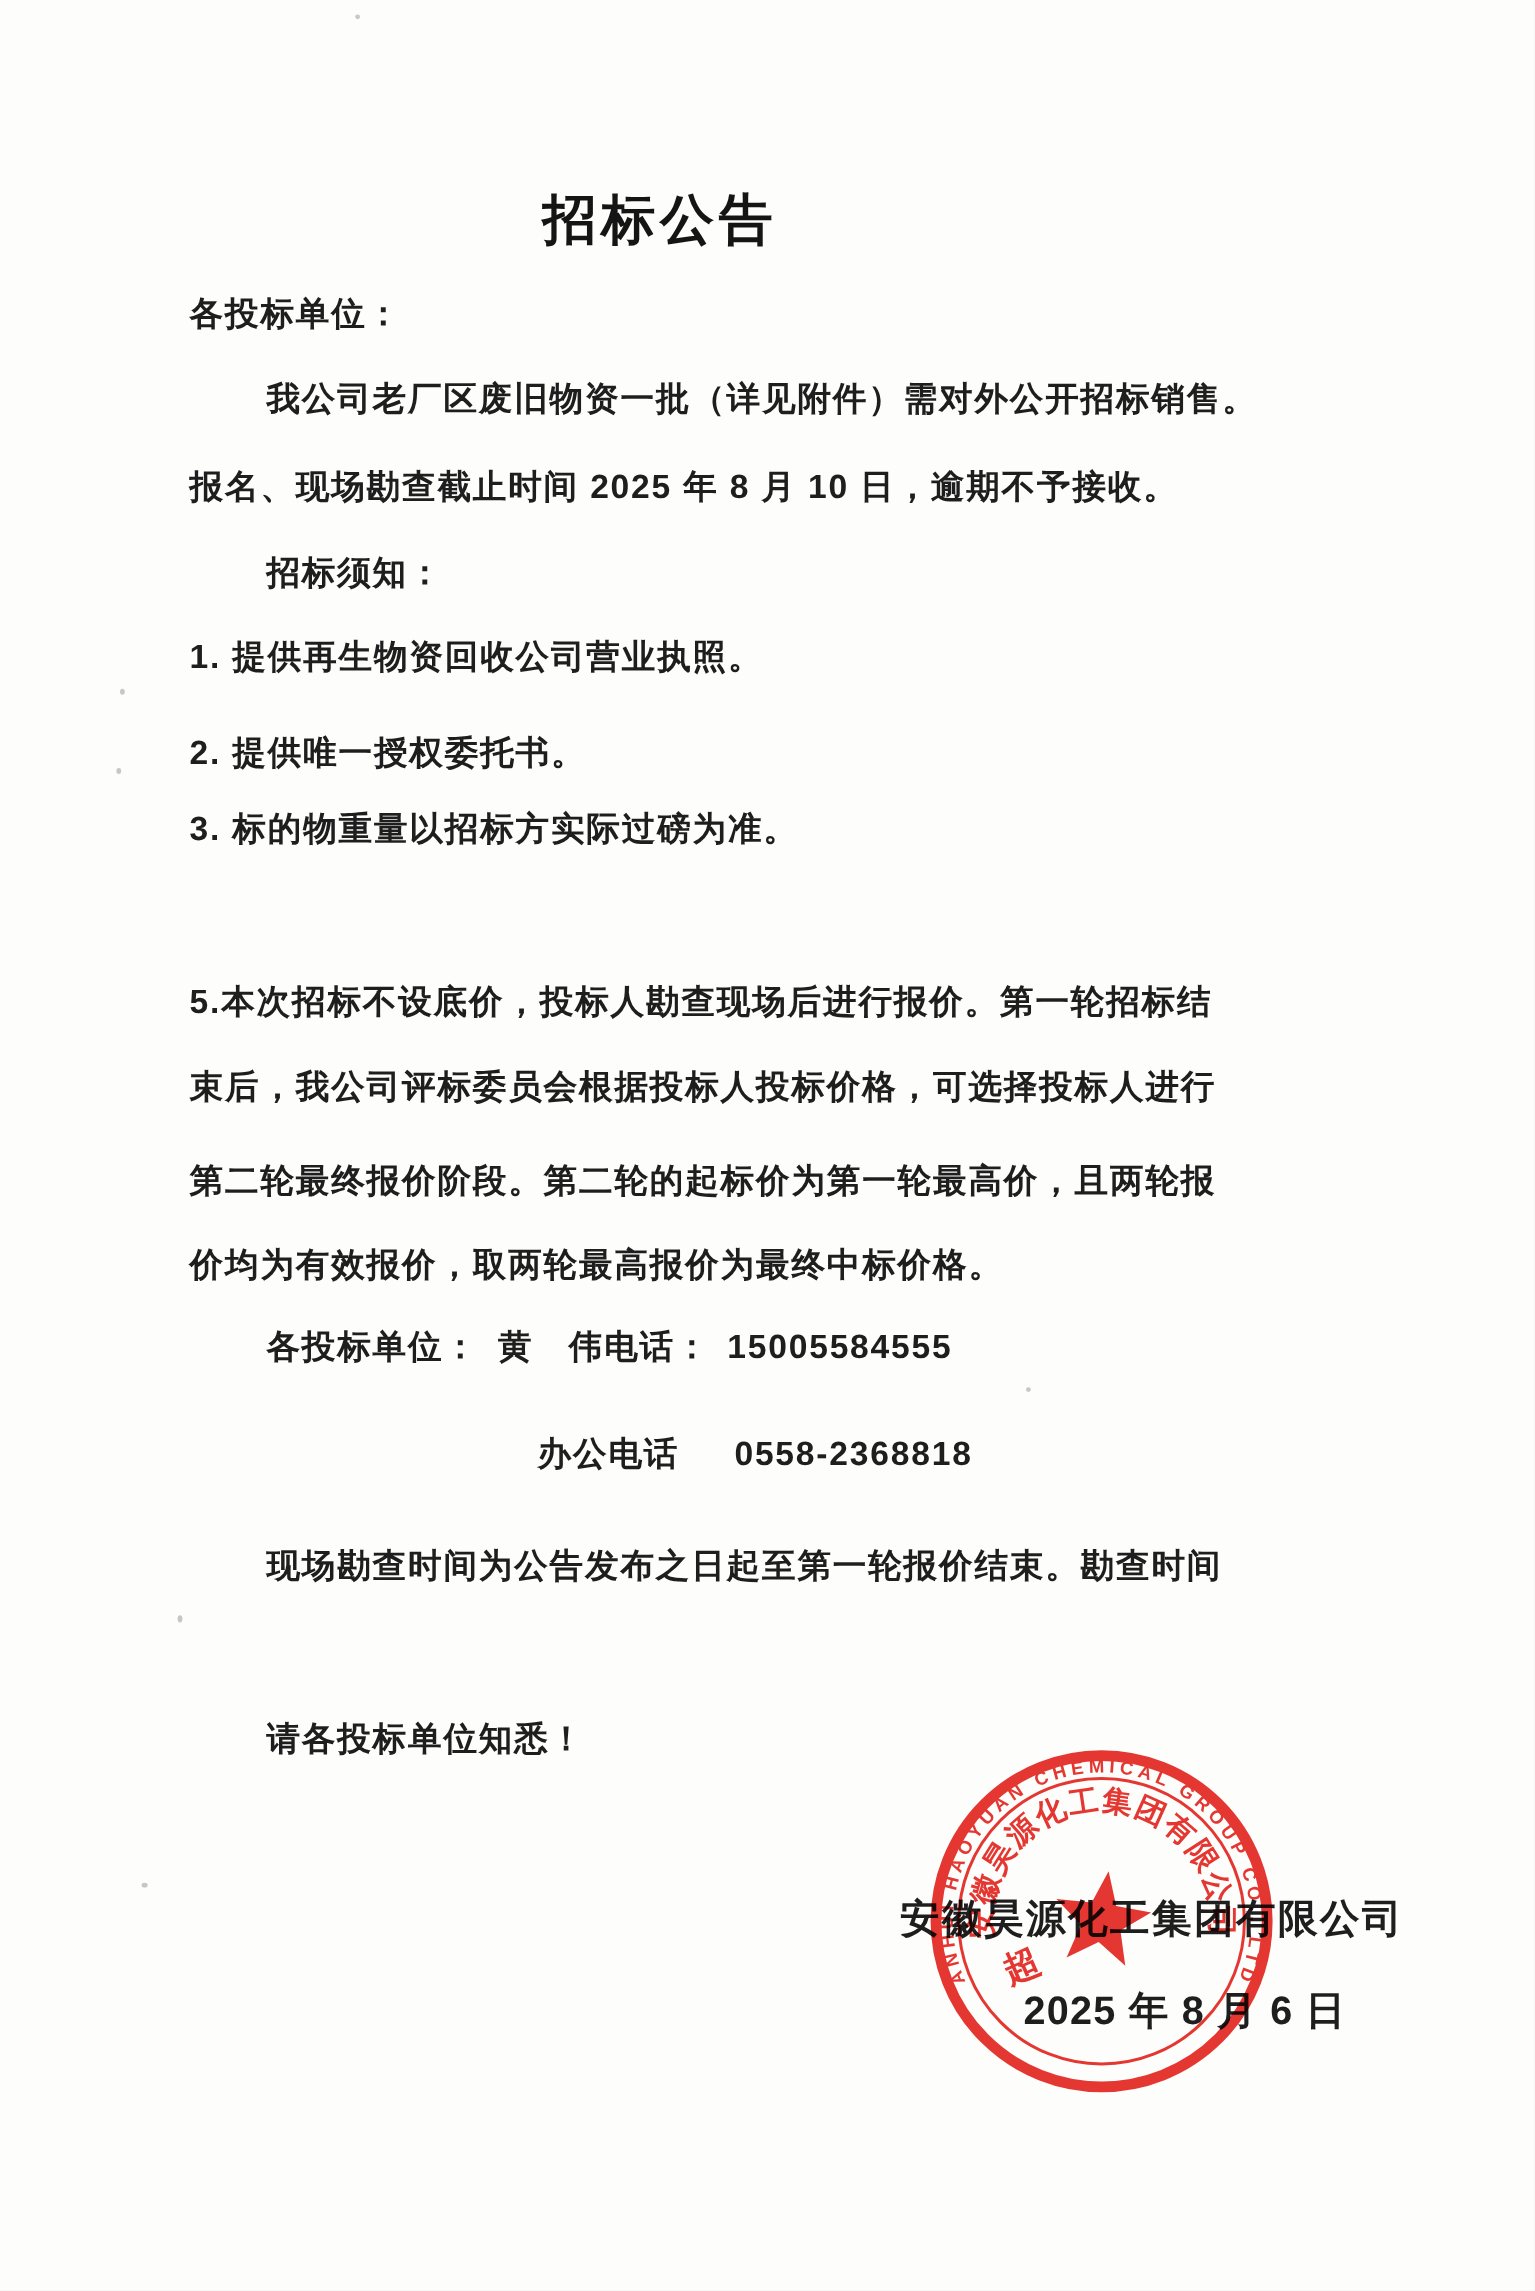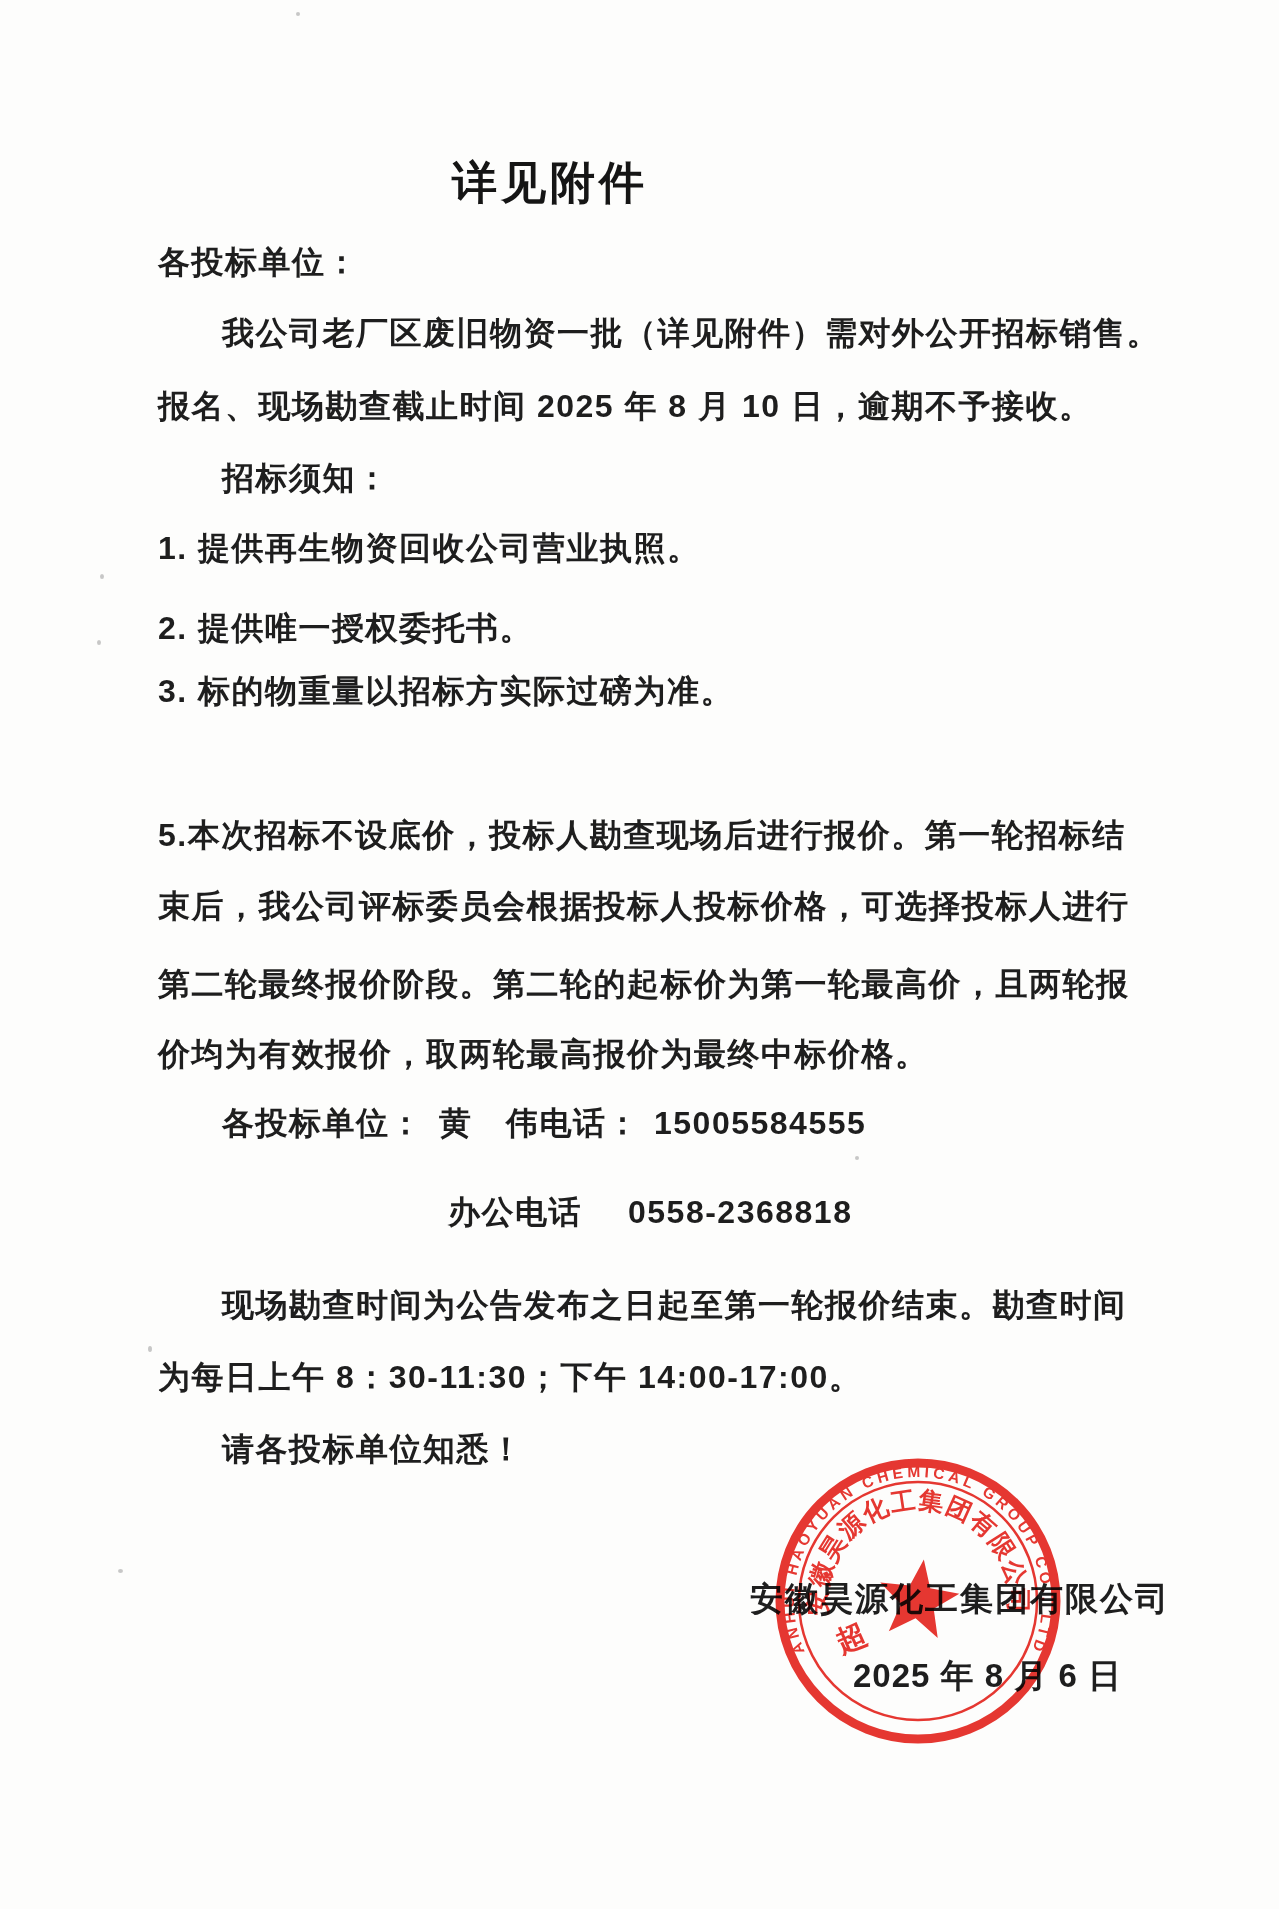--- a/index.html
+++ b/index.html
@@ -7,21 +7,21 @@
     position:relative;
     width:1279px;height:1909px;
     background:#fdfdfc;
     overflow:hidden;
     font-family:"Liberation Sans","DejaVu Sans",sans-serif;
     color:#1e1e1e;
   }
   .ln{
     position:absolute;
     white-space:nowrap;
-    font-size:32px;
+    font-size:28px;
     letter-spacing:1.5px;
     font-weight:600;
     line-height:44px;
     color:#1e1e1e;
   }
   .title{
     position:absolute;
     left:452px;top:153px;
     font-size:45px;
     font-weight:700;
@@ -46,21 +46,21 @@
     background:#9a9a9a;
     border-radius:50%;
     opacity:.55;
   }
 </style>
 </head>
 <body>
 
 <div class="page">
 
-  <div class="title">详见附件</div>
+  <div class="title">招标公告</div>
 
   <div class="ln" style="left:158px;top:240px;">各投标单位：</div>
 
   <div class="ln" style="left:222px;top:311px;">我公司老厂区废旧物资一批（详见附件）需对外公开招标销售。</div>
   <div class="ln" style="left:158px;top:384px;">报名、现场勘查截止时间 2025 年 8 月 10 日，逾期不予接收。</div>
 
   <div class="ln" style="left:222px;top:456px;">招标须知：</div>
 
   <div class="ln" style="left:158px;top:526px;">1.  提供再生物资回收公司营业执照。</div>
   <div class="ln" style="left:158px;top:606px;">2. 提供唯一授权委托书。</div>
@@ -73,21 +73,20 @@
 
   <div class="ln" style="left:222px;top:1101px;">
     <span>各投标单位：</span><span class="name-gap">黄　伟</span><span class="gap-phone">电话：</span><span class="gap-num">15005584555</span>
   </div>
 
   <div class="ln" style="left:448px;top:1190px;">
     <span>办公电话</span><span class="gap-office">0558-2368818</span>
   </div>
 
   <div class="ln" style="left:222px;top:1283px;">现场勘查时间为公告发布之日起至第一轮报价结束。勘查时间</div>
-  <div class="ln" style="left:158px;top:1355px;">为每日上午 8：30-11:30；下午 14:00-17:00。</div>
 
   <div class="ln" style="left:222px;top:1427px;">请各投标单位知悉！</div>
 
   <div class="ln sig" style="left:750px;top:1577px;">安徽昊源化工集团有限公司</div>
   <div class="ln date" style="left:853px;top:1654px;">2025 年 8 月 6 日</div>
 
   <svg class="stamp" viewBox="0 0 296 296">
     <circle cx="148" cy="148" r="138" fill="none" stroke="#e5261f" stroke-width="9"></circle>
     <circle cx="148" cy="148" r="119" fill="none" stroke="#e5261f" stroke-width="2.5"></circle>
     <polygon points="148,106 158.3,133.8 187.9,135 164.6,153.4 172.7,182 148,165.5 123.3,182 131.4,153.4 108.1,135 137.7,133.8" fill="#e5261f" transform="rotate(8 148 148)"></polygon>

